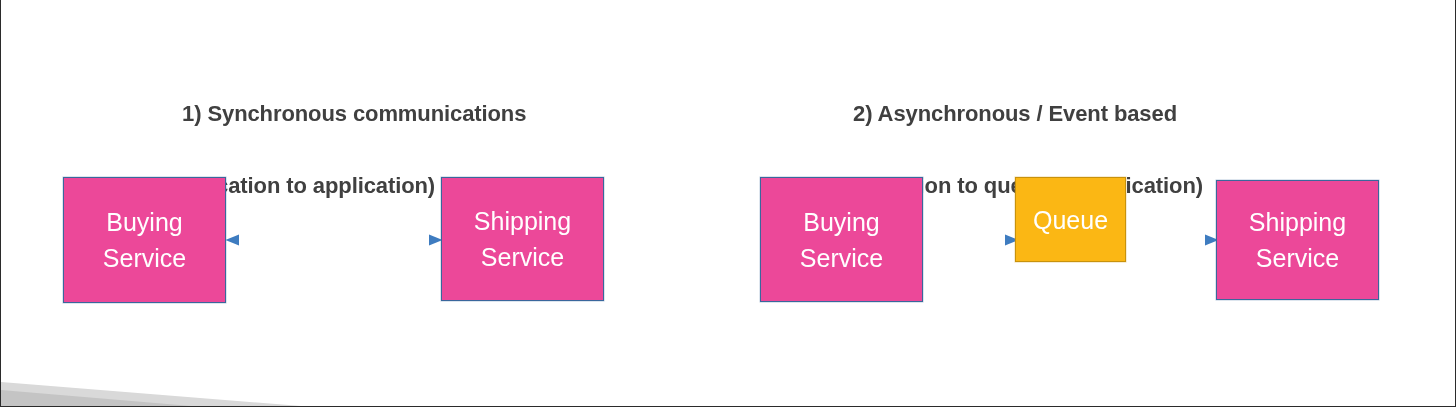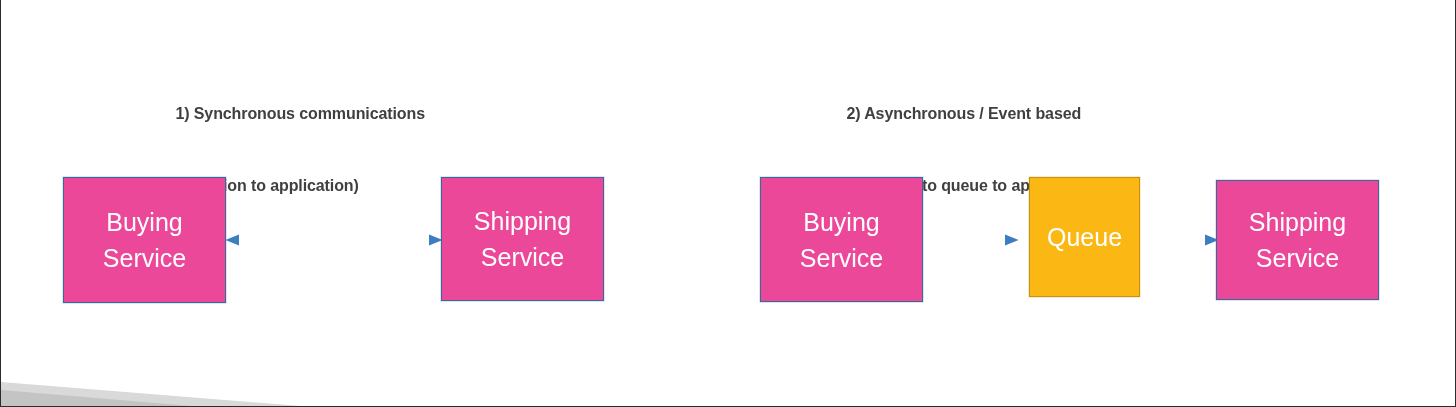--- a/index.html
+++ b/index.html
@@ -29,21 +29,21 @@
     width: 300px;
     height: 60px;
     pointer-events: none;
   }
 
   
   .heading {
     position: absolute;
     color: #404040;
     font-weight: bold;
-    font-size: 16px;
+    font-size: 22px;
     line-height: 36px;
     letter-spacing: -0.1px;
     white-space: pre;
   }
   .heading .line2 { display: block; }
 
   #heading-1 { left: 157px; top: 60px; }
   #heading-2 { left: 828px; top: 60px; }
 
   
@@ -68,21 +68,21 @@
   .node.amber {
     background: #FBB714;
     border: 1.5px solid #C8920C;
     box-shadow: 0 0 0 0.5px rgba(200,146,12,0.35);
   }
   .node span { display: block; }
 
   #node-buying-1   { left: 62px;   top: 177px; width: 163px; height: 126px; }
   #node-shipping-1 { left: 440px;  top: 177px; width: 163px; height: 124px; }
   #node-buying-2   { left: 759px;  top: 177px; width: 163px; height: 125px; }
-  #node-queue      { left: 1014px; top: 177px; width: 111px; height: 120px; margin-left: 14px; }
+  #node-queue      { left: 1014px; top: 177px; width: 111px; height: 85px; }
   #node-shipping-2 { left: 1215px; top: 180px; width: 163px; height: 120px; }
 
   
   .connector {
     position: absolute;
     pointer-events: none;
   }
   #conn-sync   { left: 218px;  top: 226px; width: 230px; height: 28px; }
   #conn-buy-q  { left: 915px;  top: 226px; width: 108px; height: 28px; }
   #conn-q-ship { left: 1118px; top: 226px; width: 105px; height: 28px; }

